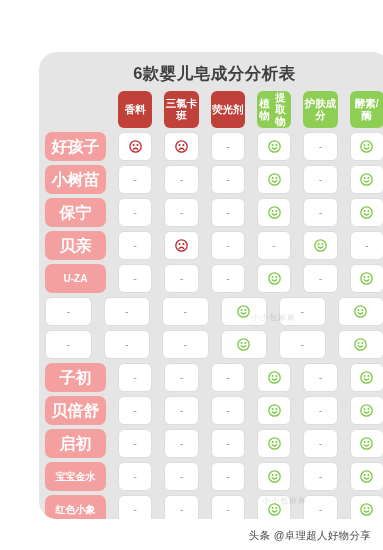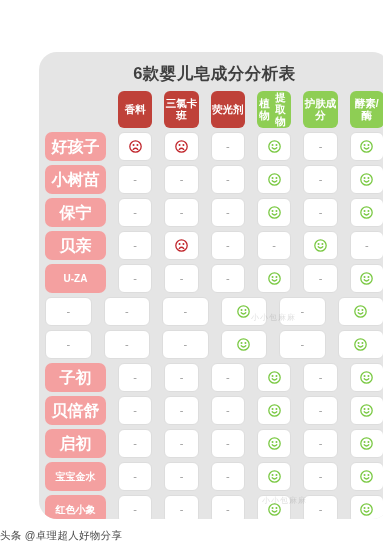--- a/index.html
+++ b/index.html
@@ -134,21 +134,21 @@
     font-family: Liberation Mono, monospace;
   }
   #wm-mid  { left: 251px; top: 312px; }
   #wm-low  { left: 262px; top: 495px; }
 
   #footer-credit {
     position: absolute;
     left: 0;
     right: 12px;
     top: 529px;
-    text-align: left;
+    text-align: right;
     font-size: 10.5px;
     color: #4a4a4a;
     letter-spacing: 0.3px;
     user-select: none;
   }
 </style>
 </head>
 <body>
 
 <div id="card">

